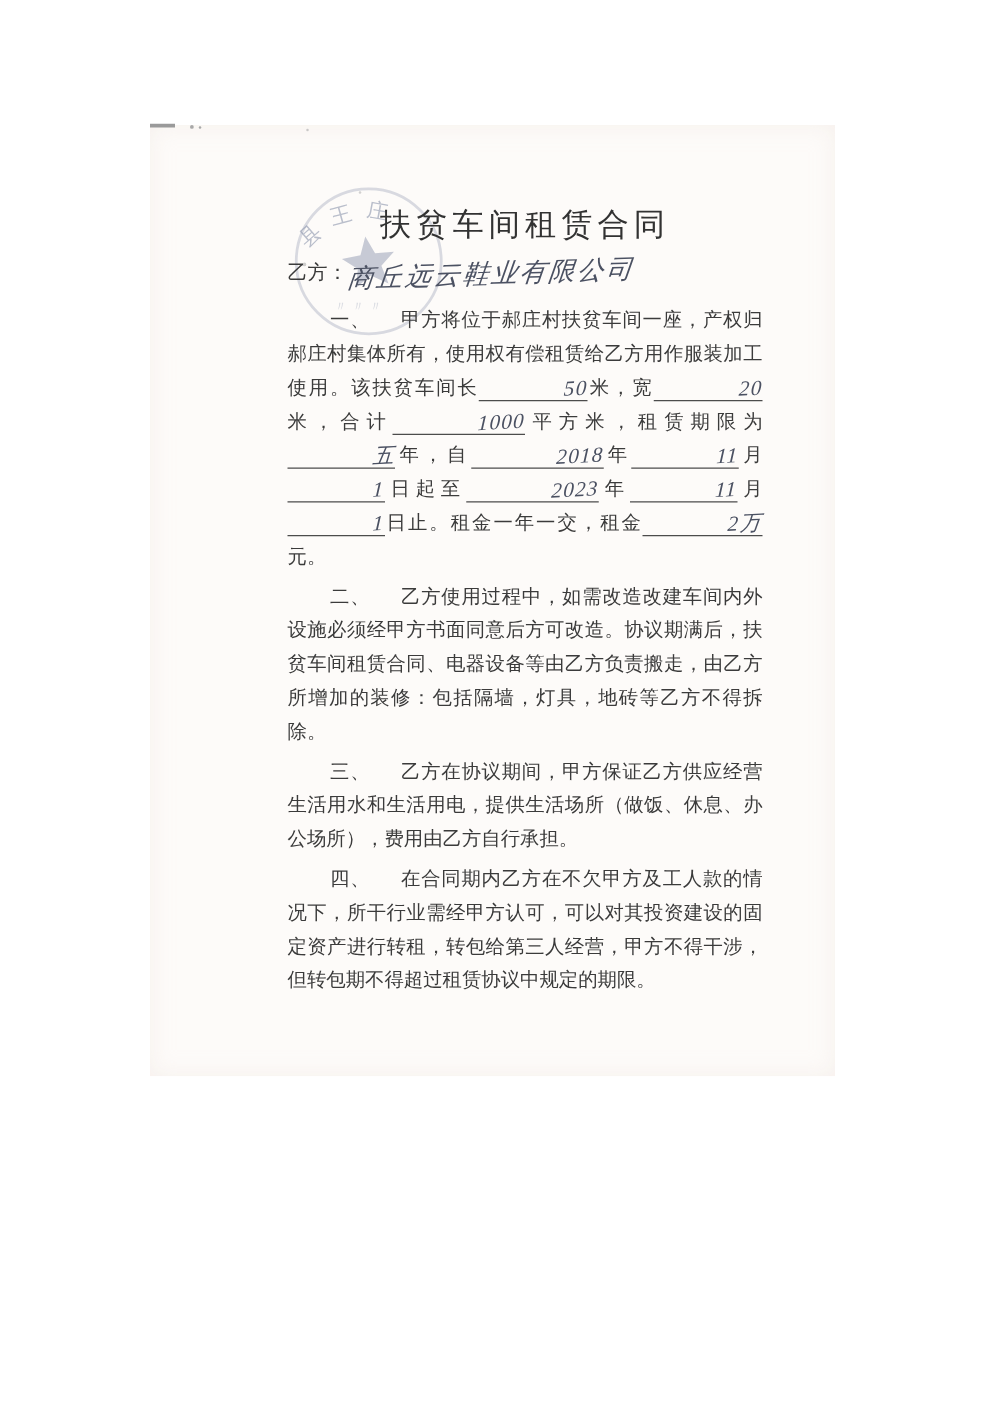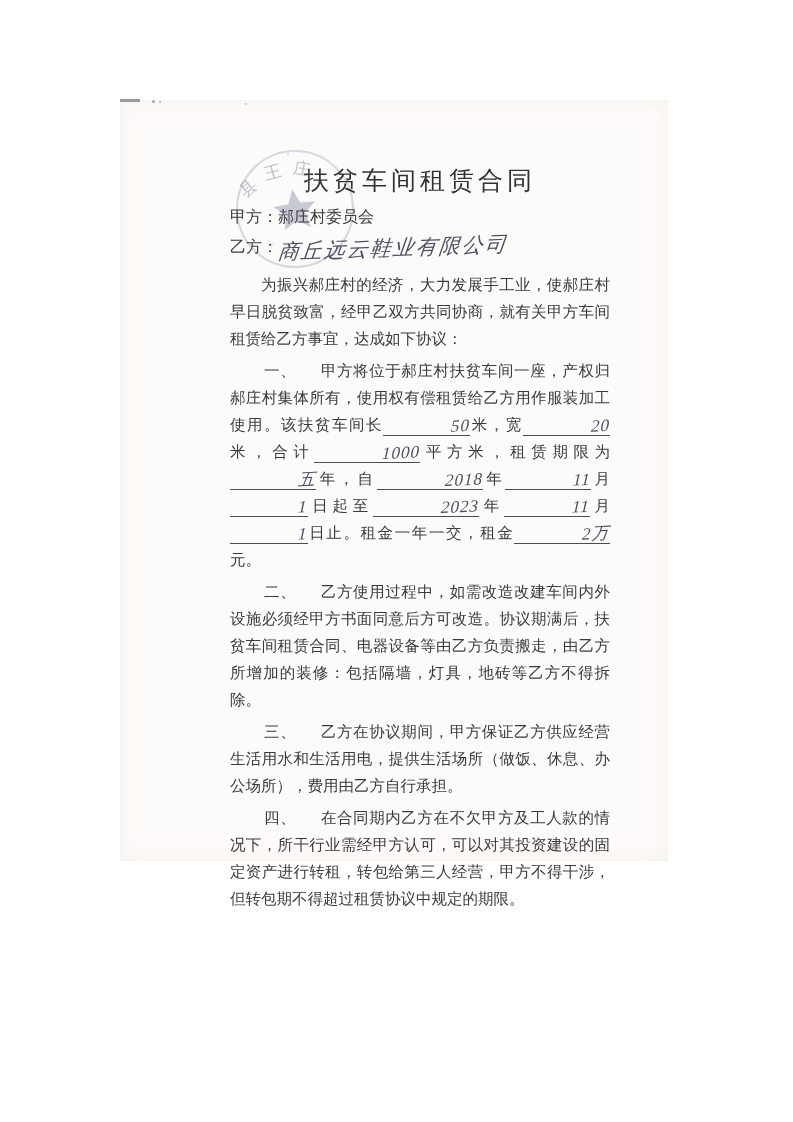--- a/index.html
+++ b/index.html
@@ -116,25 +116,23 @@
       <textPath href="#sealArc" startOffset="14%">县王庄</textPath>
     </text>
     <polygon points="80,62 85.9,76.3 101.0,77.2 89.5,86.9 93.2,101.8 80,93.6 66.8,101.8 70.5,86.9 59.0,77.2 74.1,76.3" fill="#9aa3b8" opacity="0.55" transform="rotate(-8 80 82)"></polygon>
     <text x="52" y="122" font-size="11" fill="#9aa3b8" opacity="0.35" letter-spacing="3" font-family="Liberation Serif, serif">〃〃〃</text>
   </svg>
 
   <div class="content">
 
     <div class="doc-title">扶贫车间租赁合同</div>
 
-    <div class="party-line a"><span>甲方：</span><span>郝庄村委员会</span></div>
 
     <div class="party-line b"><span>乙方：</span><span class="handwrite partyb-hand">商丘远云鞋业有限公司</span></div>
 
-    <p class="para">为振兴郝庄村的经济，大力发展手工业，使郝庄村早日脱贫致富，经甲乙双方共同协商，就有关甲方车间租赁给乙方事宜，达成如下协议：</p>
 
     <p class="clause"><span>一、</span><span class="clause-gap"></span><span>甲方将位于郝庄村扶贫车间一座，产权归郝庄村集体所有，使用权有偿租赁给乙方用作服装加工使用。该扶贫车间长</span><span class="blank w-len"><span class="hand handwrite">50</span></span><span>米，宽</span><span class="blank w-wid"><span class="hand handwrite">20</span></span><span>米，合计</span><span class="blank w-area"><span class="hand handwrite">1000</span></span><span>平方米，租赁期限为</span><span class="blank w-yrs"><span class="hand handwrite">五</span></span><span>年，自</span><span class="blank w-year4"><span class="hand handwrite">2018</span></span><span>年</span><span class="blank w-mon"><span class="hand handwrite">11</span></span><span>月</span><span class="blank w-day"><span class="hand handwrite">1</span></span><span>日起至</span><span class="blank w-year4"><span class="hand handwrite">2023</span></span><span>年</span><span class="blank w-mon"><span class="hand handwrite">11</span></span><span>月</span><span class="blank w-day"><span class="hand handwrite">1</span></span><span>日止。租金一年一交，租金</span><span class="blank w-rent"><span class="hand handwrite">2万</span></span><span>元。</span></p>
 
     <p class="clause"><span>二、</span><span class="clause-gap"></span><span>乙方使用过程中，如需改造改建车间内外设施必须经甲方书面同意后方可改造。协议期满后，扶贫车间租赁合同、电器设备等由乙方负责搬走，由乙方所增加的装修：包括隔墙，灯具，地砖等乙方不得拆除。</span></p>
 
     <p class="clause"><span>三、</span><span class="clause-gap"></span><span>乙方在协议期间，甲方保证乙方供应经营生活用水和生活用电，提供生活场所（做饭、休息、办公场所），费用由乙方自行承担。</span></p>
 
     <p class="clause"><span>四、</span><span class="clause-gap"></span><span>在合同期内乙方在不欠甲方及工人款的情况下，所干行业需经甲方认可，可以对其投资建设的固定资产进行转租，转包给第三人经营，甲方不得干涉，但转包期不得超过租赁协议中规定的期限。</span></p>
 
   </div>

